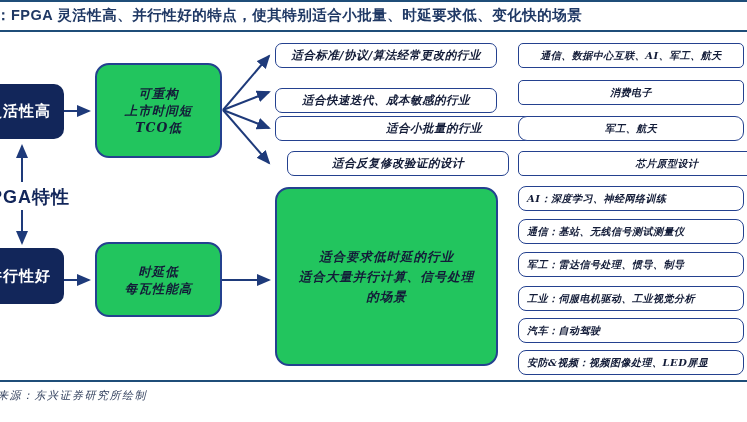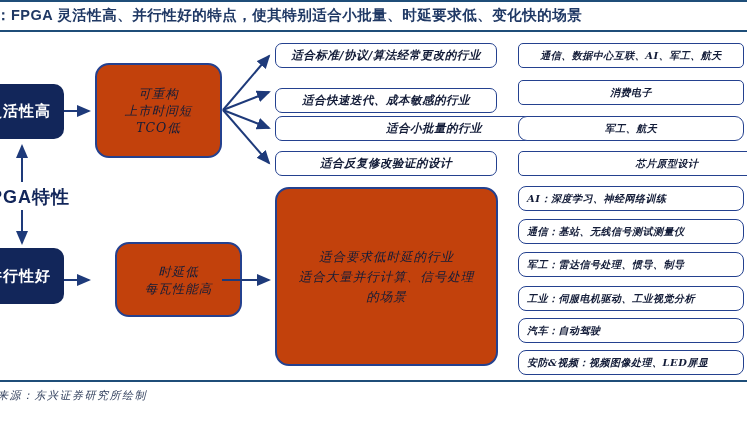--- a/index.html
+++ b/index.html
@@ -15,23 +15,23 @@
   .trait-box{
     position:absolute;left:-26px;width:90px;background:#12265a;border-radius:10px;
     color:#ffffff;font-size:15px;font-weight:bold;display:flex;
     align-items:center;justify-content:center;white-space:nowrap;letter-spacing:1px;
   }
   .fpga-label{
     position:absolute;left:-22px;top:185px;white-space:nowrap;
     font-size:18px;font-weight:bold;color:#12265a;letter-spacing:1px;
   }
   .obox{
-    position:absolute;background:#c2410c;border:2px solid #24418f;border-radius:14px;
+    position:absolute;background:#22c55e;border:2px solid #24418f;border-radius:14px;
     display:flex;flex-direction:column;align-items:center;justify-content:center;
-    font-family:"DejaVu Serif",serif;font-style:italic;font-weight:normal;color:#131c38;text-align:right;
+    font-family:"DejaVu Serif",serif;font-style:italic;font-weight:bold;color:#131c38;text-align:right;
   }
   .feature{left:95px;width:123px;font-size:12.5px;line-height:17px;letter-spacing:1px;}
   .sbox{
     position:absolute;left:275px;width:220px;height:23px;background:#ffffff;
     border:1.5px solid #24418f;border-radius:7px;display:flex;align-items:center;justify-content:center;
     font-family:"DejaVu Serif",serif;font-style:italic;font-weight:bold;
     font-size:11.5px;color:#131c38;white-space:nowrap;letter-spacing:0.5px;
   }
   .ibox{
     position:absolute;left:518px;width:224px;height:23px;background:#ffffff;
@@ -66,35 +66,35 @@
   <div class="fpga-label">FPGA特性</div>
   <div class="trait-box" style="top:248px;height:56px;">
     <span>并行性好</span>
   </div>
 
   <div class="obox feature" style="top:63px;height:91px;">
     <div>可重构</div>
     <div>上市时间短</div>
     <div>TCO低</div>
   </div>
-  <div class="obox feature" style="top:242px;height:71px;margin-left:20px;">
+  <div class="obox feature" style="top:242px;height:71px;">
     <div>时延低</div>
     <div>每瓦性能高</div>
   </div>
 
   <div class="sbox" style="top:43px;">
     <span>适合标准/协议/算法经常更改的行业</span>
   </div>
   <div class="sbox" style="top:88px;">
     <span>适合快速迭代、成本敏感的行业</span>
   </div>
   <div class="sbox" style="top:116px;padding-left:48px;">
     <span>适合小批量的行业</span>
   </div>
-  <div class="sbox" style="top:151px;">
+  <div class="sbox" style="top:151px;margin-left:12px;">
     <span>适合反复修改验证的设计</span>
   </div>
 
   <div class="obox bigbox">
     <div>适合要求低时延的行业</div>
     <div>适合大量并行计算、信号处理</div>
     <div>的场景</div>
   </div>
 
   <div class="ibox" style="top:43px;">

